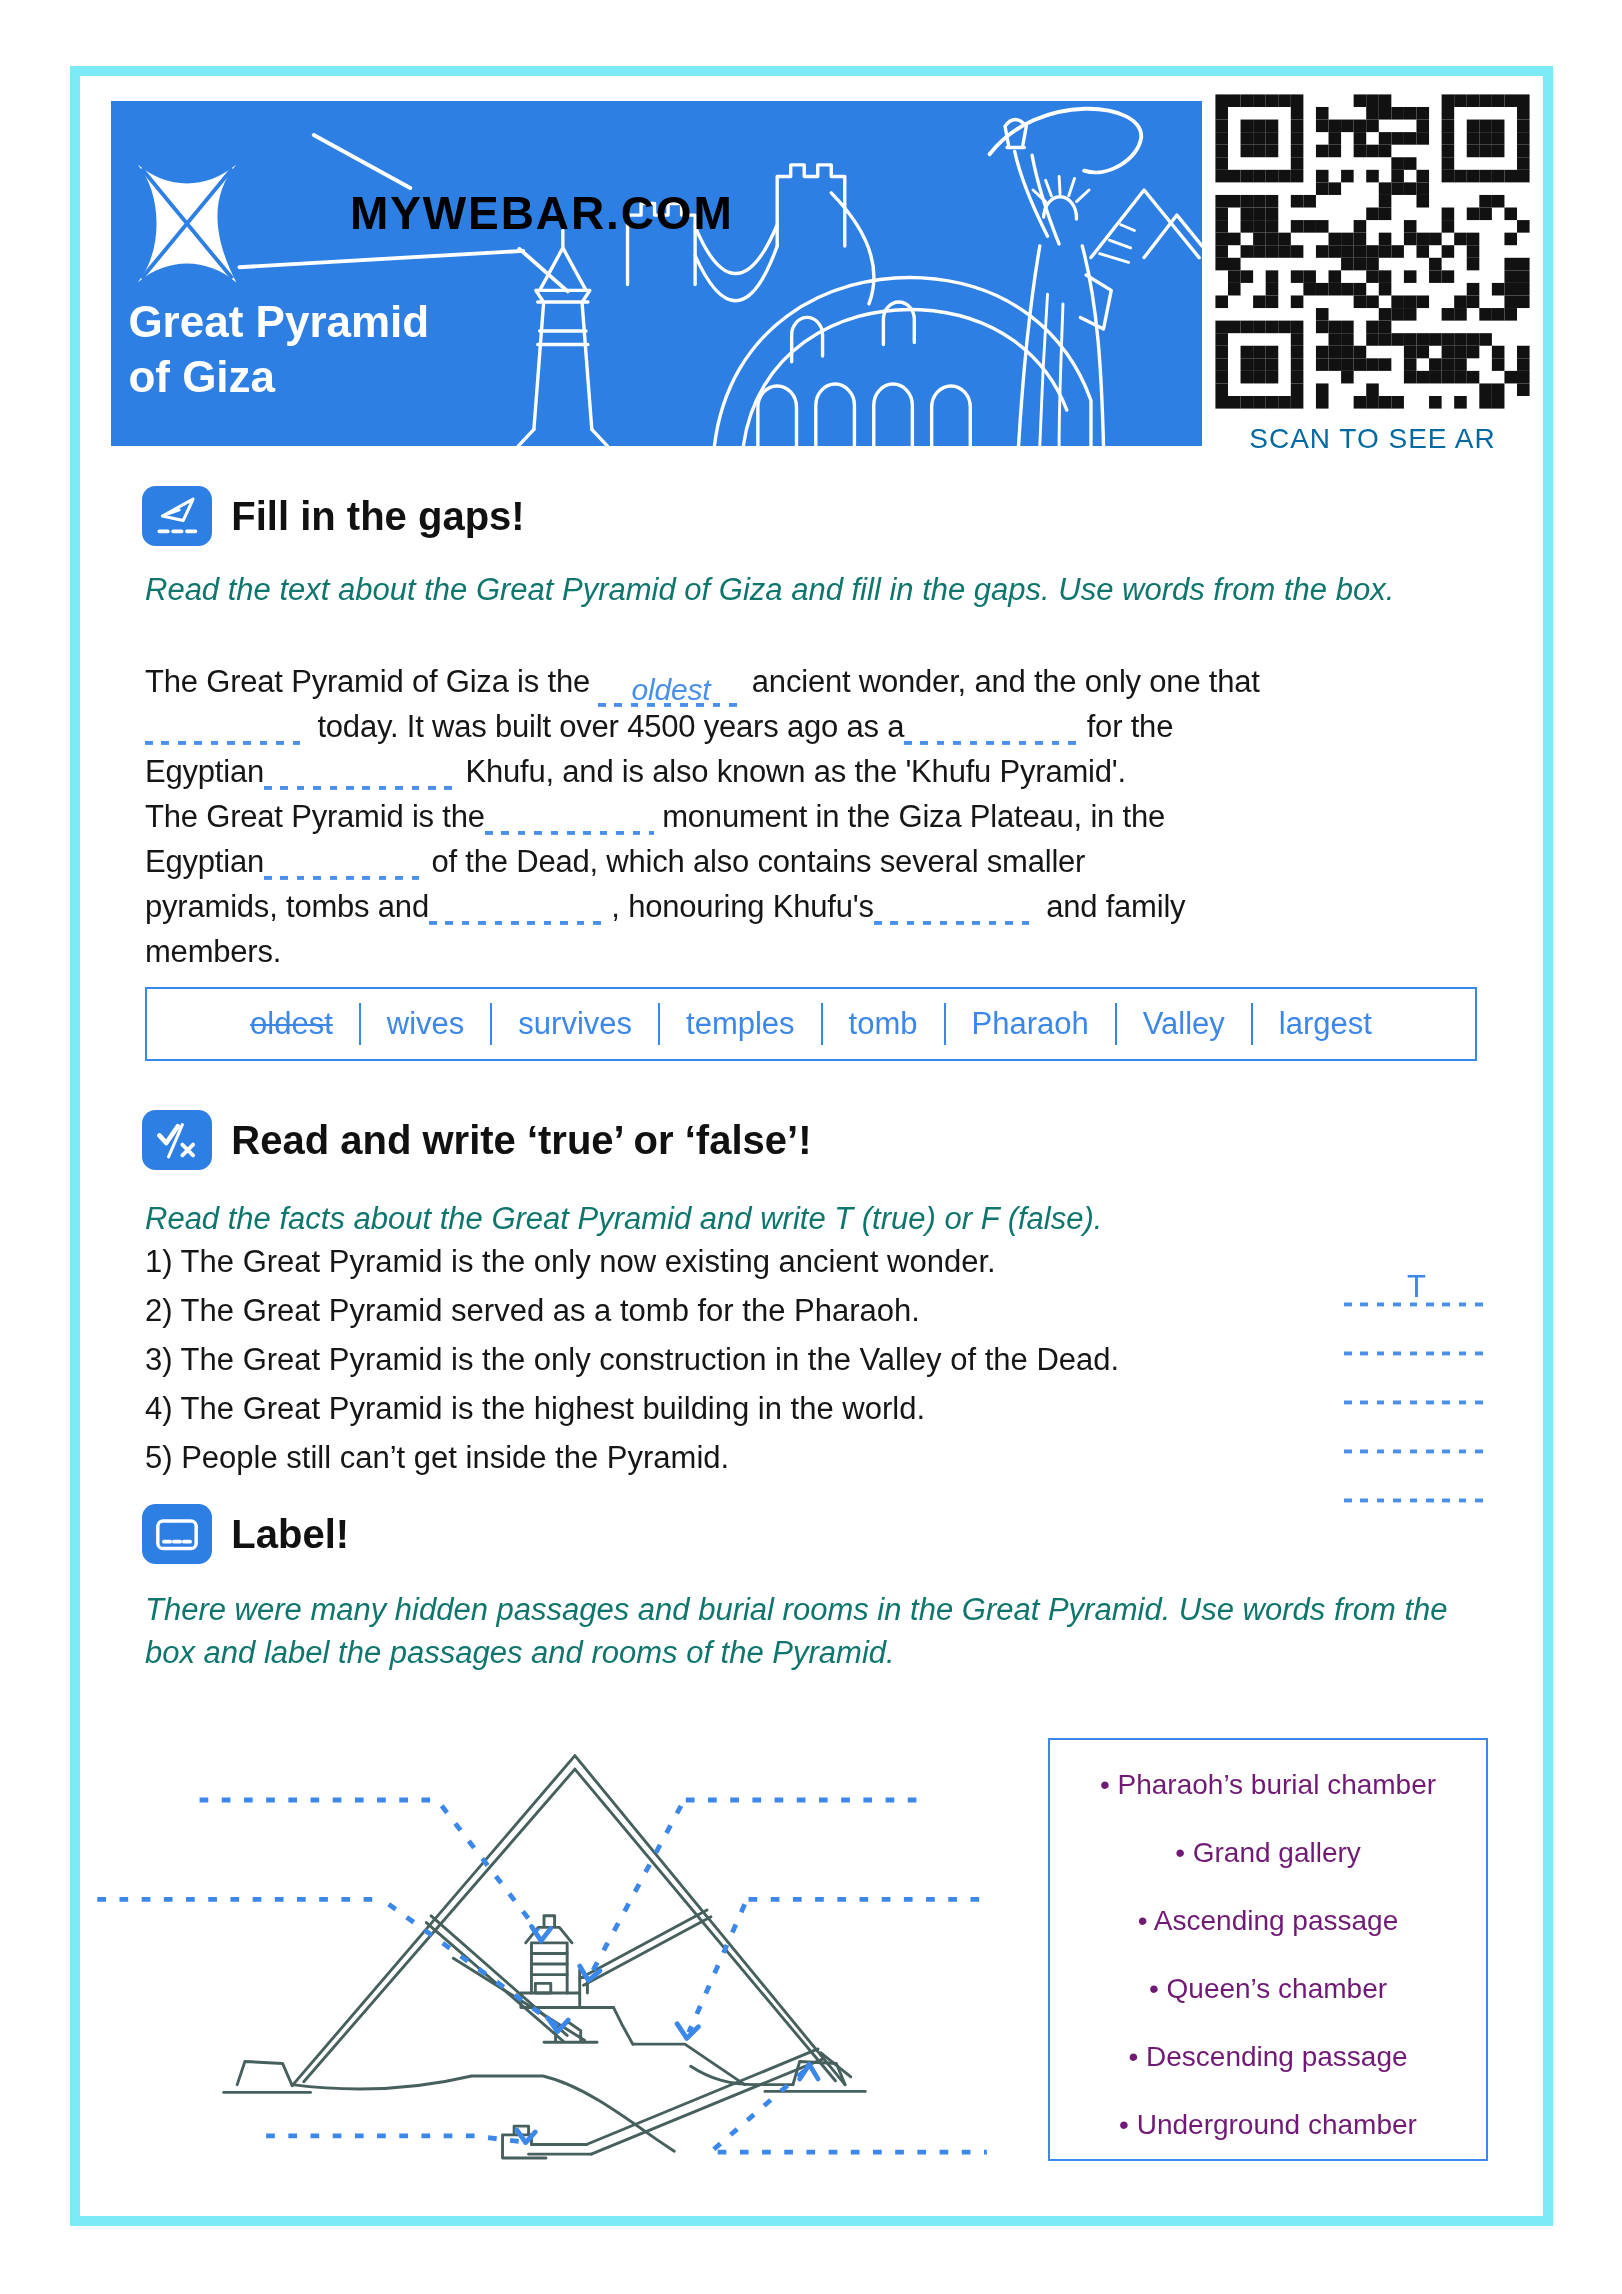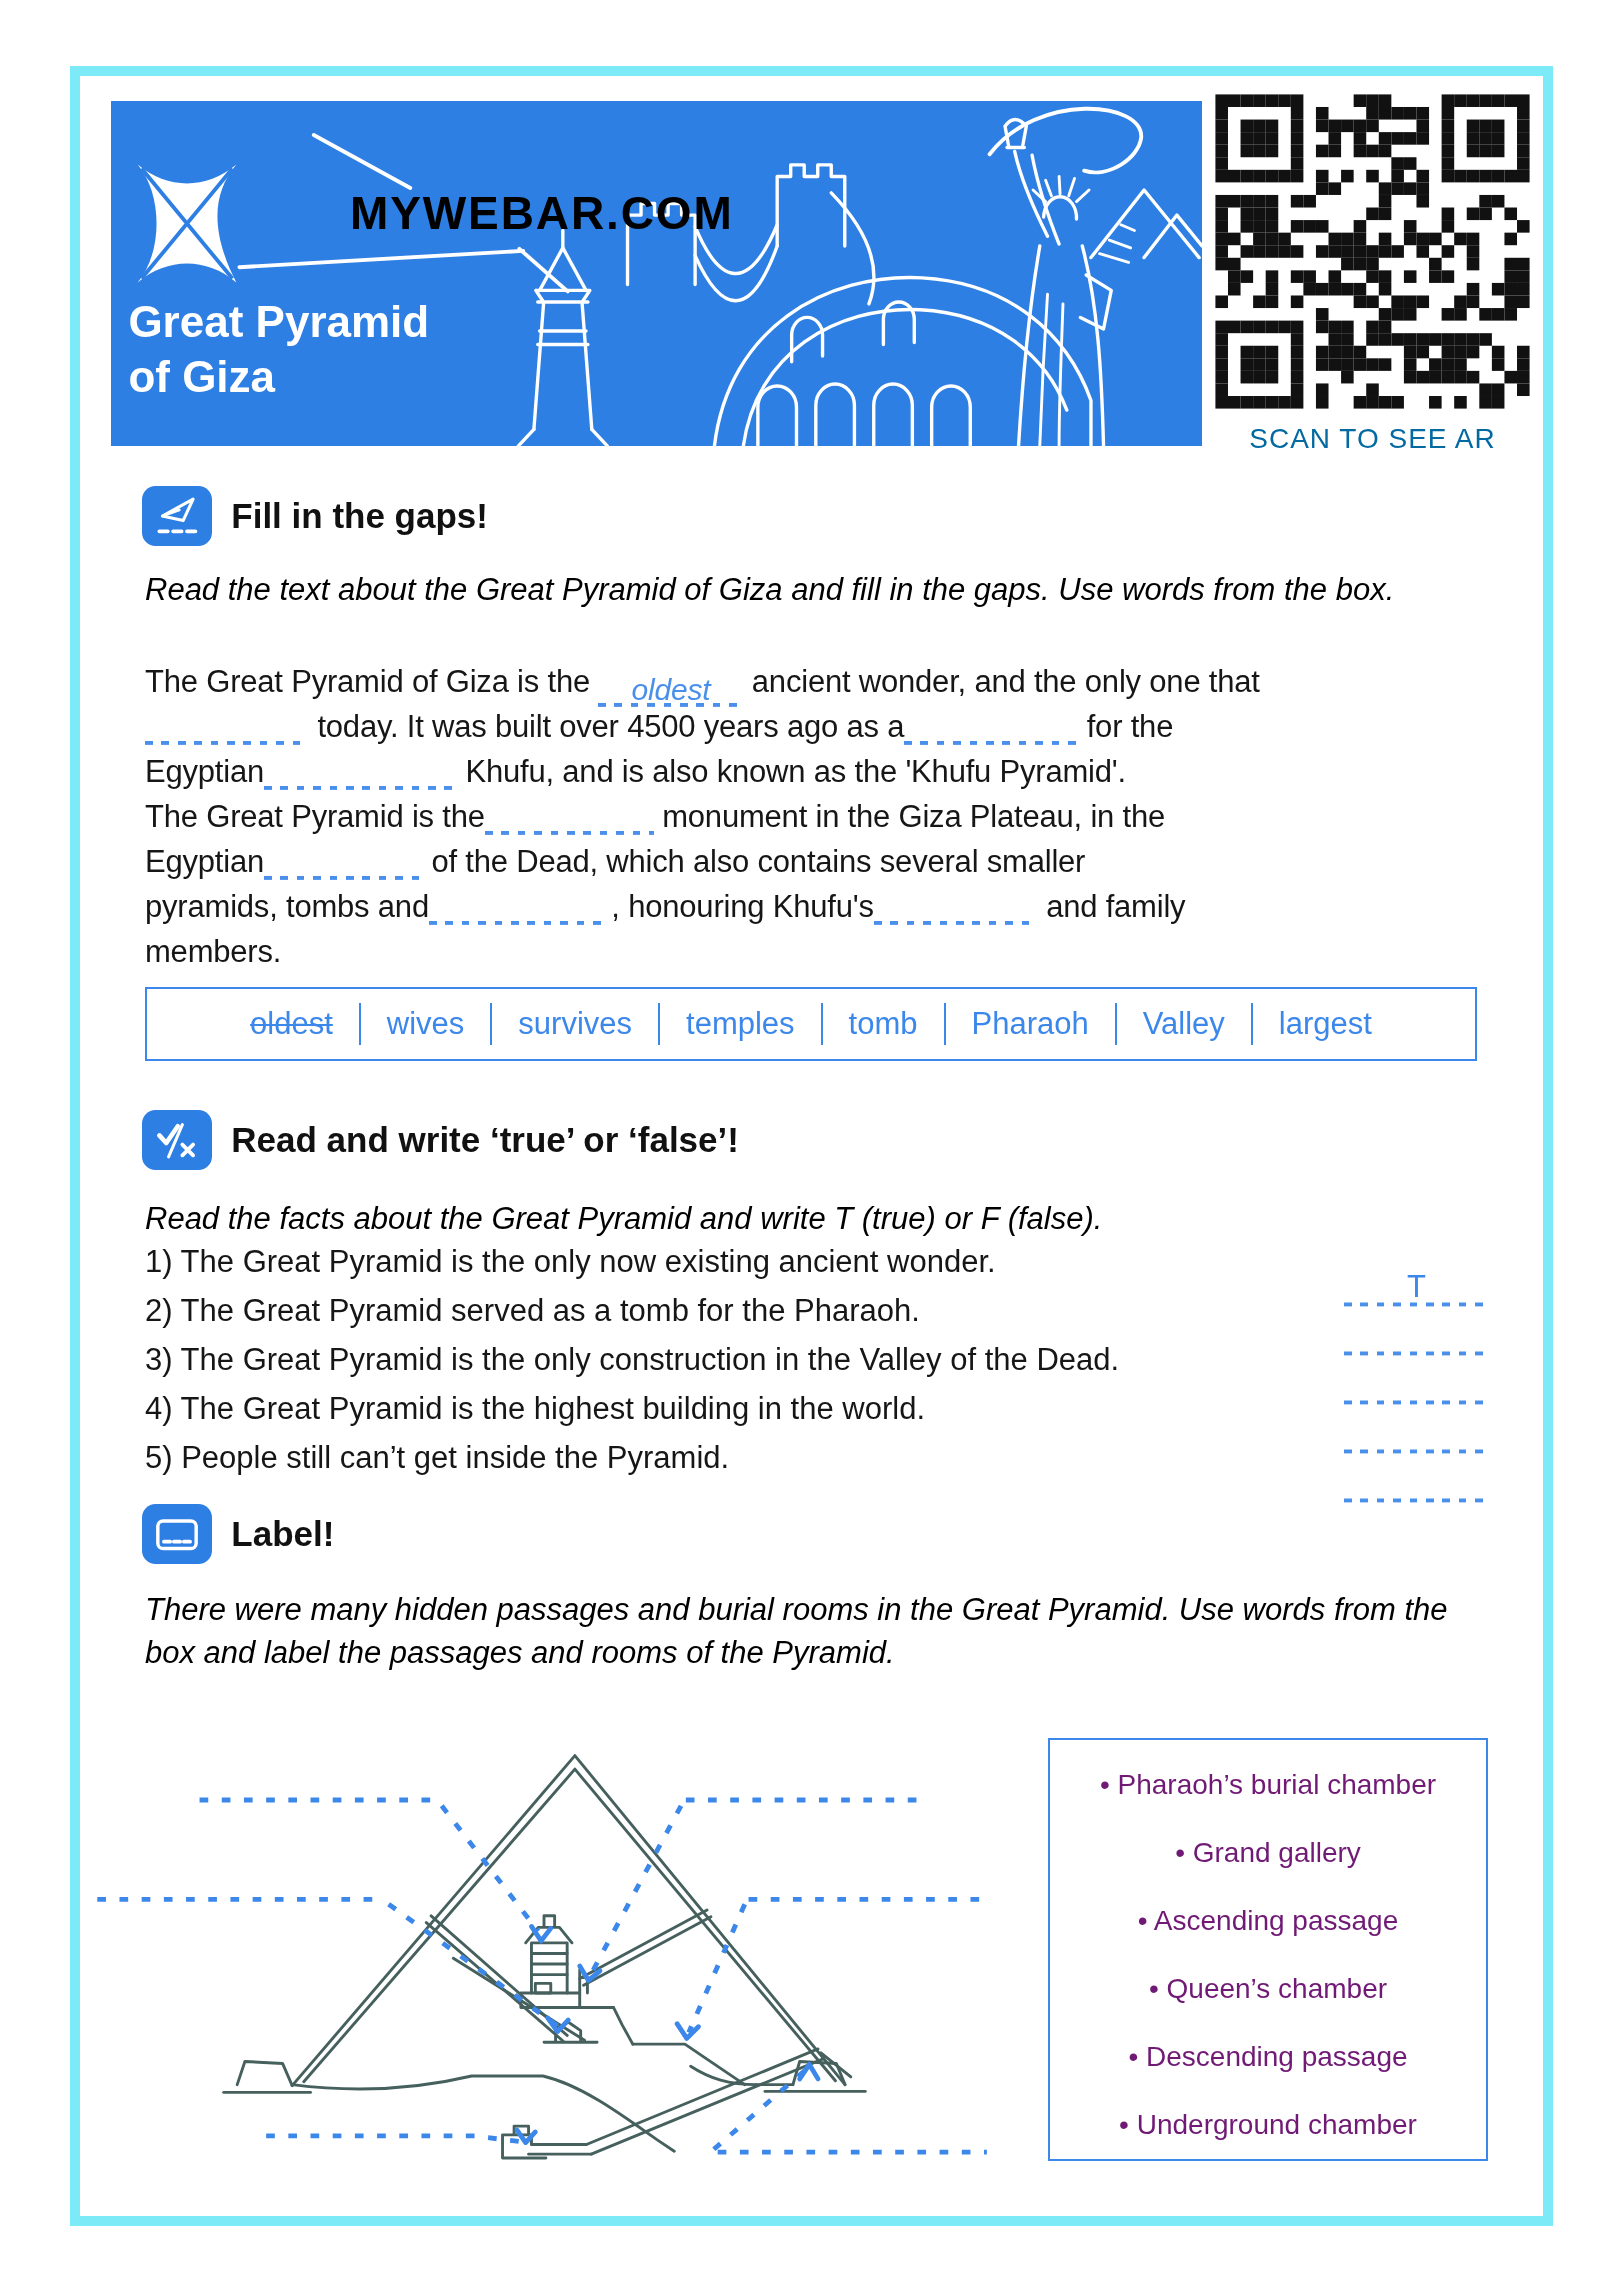--- a/index.html
+++ b/index.html
@@ -9,22 +9,22 @@
   
   .hdr{position:absolute;left:111px;top:101px;width:1091px;height:345px;background:#2e7fe4;overflow:hidden;}
   .hdr svg.art{position:absolute;left:0;top:0;}
   .brand{position:absolute;left:239px;top:85px;font-size:46px;font-weight:bold;color:#000000;letter-spacing:1.9px;}
   .htitle{position:absolute;left:17.4px;top:193px;font-size:44px;font-weight:bold;color:#fff;line-height:55px;}
   .qrwrap{position:absolute;left:1212px;top:92px;width:321px;text-align:center;}
   .qrcap{margin-top:7.7px;font-size:28px;color:#0369a1;letter-spacing:1px;font-weight:normal;}
   
   .secrow{position:absolute;display:flex;align-items:center;gap:19.3px;}
   .secicon{width:70px;height:60px;background:#2e7fe4;border-radius:13.5px;display:flex;align-items:center;justify-content:center;flex:0 0 auto;}
-  .sechead{font-size:35px;font-weight:bold;color:#111;}
-  .instr{position:absolute;font-size:31px;font-style:italic;line-height:43px;width:1347px;color:#000000;}
+  .sechead{font-size:40px;font-weight:bold;color:#111;}
+  .instr{position:absolute;font-size:31px;font-style:italic;line-height:43px;width:1347px;color:#0f766e;}
   
   .para{position:absolute;left:145px;top:659px;width:1352px;font-size:31px;line-height:45px;letter-spacing:-0.2px;}
   .pline{white-space:nowrap;height:45px;}
   .blank{display:inline-block;height:35px;vertical-align:-7.7px;text-align:center;
          background:repeating-linear-gradient(90deg,#4a90ea 0 7.7px,transparent 7.7px 16.4px) bottom left/100% 3.9px no-repeat;}
   .blank .ans{display:block;color:#4a90ea;font-style:italic;font-size:30px;line-height:35px;}
   
   .wordbox{position:absolute;left:145px;top:987px;width:1328px;height:70px;border:2.9px solid #3c87ea;
            display:flex;align-items:center;justify-content:center;}
   .wordbox .wd{font-size:31px;color:#3c87ea;padding:0 26px;line-height:42px;}

